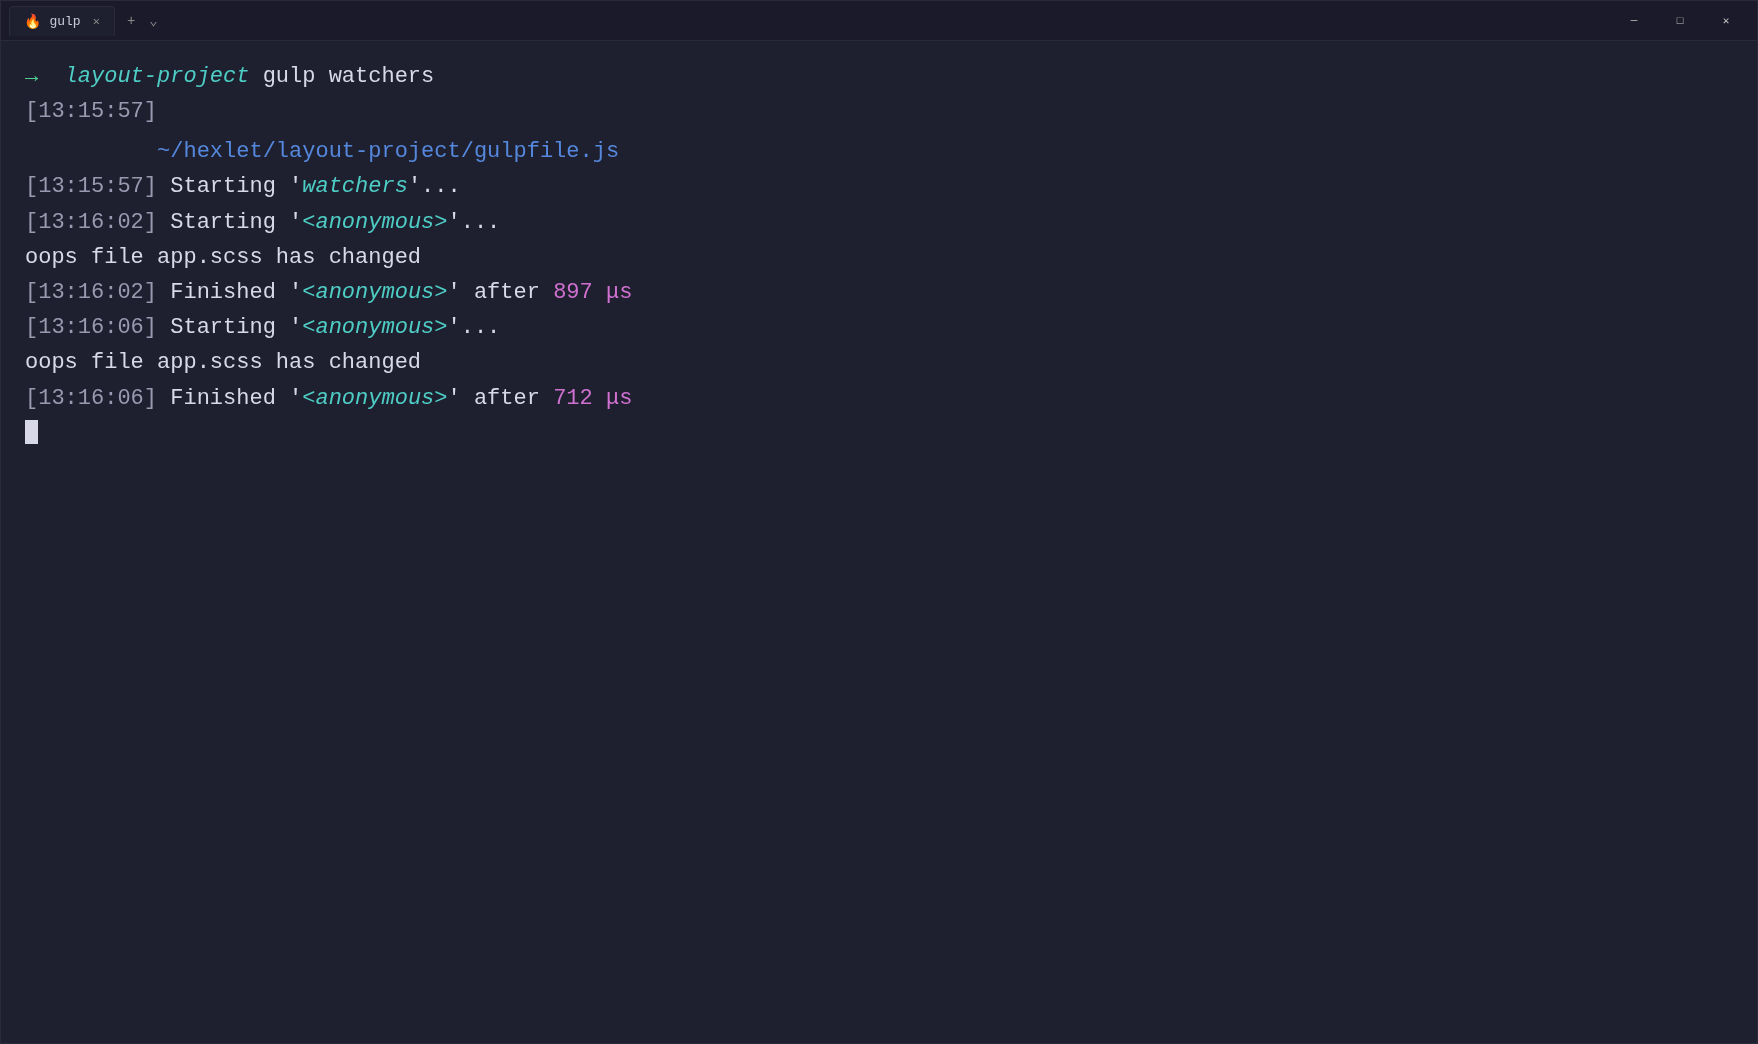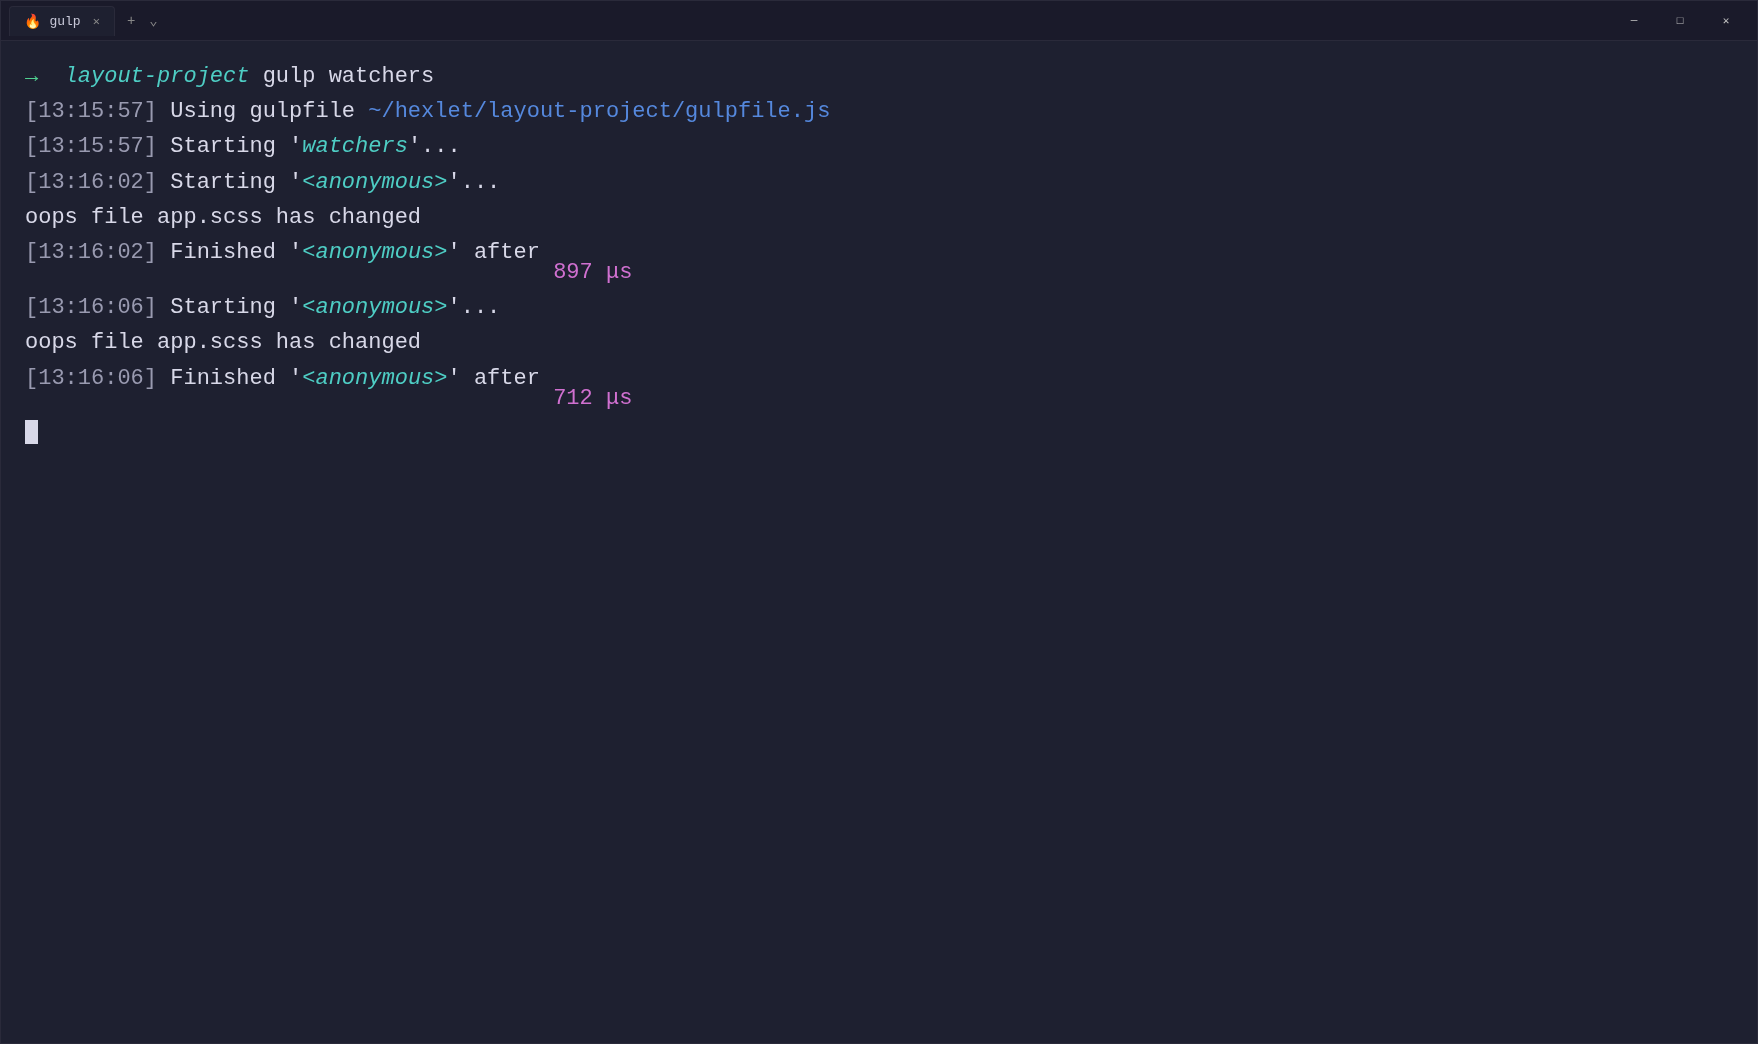--- a/index.html
+++ b/index.html
@@ -105,22 +105,22 @@
     }
 
     .line {
       display: flex;
       flex-wrap: wrap;
       white-space: pre;
     }
 
     .color-white { color: #d8d8e8; }
     .color-cyan { color: #4ecdc4; font-style: italic; }
-    .color-pink { color: #d070d0; margin-top: 20px; }
-    .color-blue-link { color: #5588dd; }
+    .color-pink { color: #d070d0; }
+    .color-blue-link { color: #5588dd; margin-top: 40px; }
     .color-gray { color: #999ab0; text-align: right; }
     .color-arrow { color: #50d090; }
 
     .cursor {
       display: inline-block;
       width: 13px;
       height: 24px;
       background: #d8d8e8;
       vertical-align: bottom;
       margin-top: 4px;
@@ -143,21 +143,21 @@
     <div class="window-controls">
       <div class="win-btn minimize">─</div>
       <div class="win-btn restore">□</div>
       <div class="win-btn close">✕</div>
     </div>
   </div>
 
   <div class="terminal-body">
 
   <div class="line"><span class="color-arrow">→</span><span class="color-cyan">  layout-project</span><span class="color-white"> gulp </span><span class="color-white">watchers</span></div>
-      <div class="line"><span class="color-gray">[13:15:57]</span><span class="color-white"> Using gulpfile </span><span class="color-blue-link">~/hexlet/layout-project/gulpfile.js</span></div>
+      <div class="line"><span class="color-gray">[13:15:57]</span><span class="color-blue-link">~/hexlet/layout-project/gulpfile.js</span></div>
       <div class="line"><span class="color-gray">[13:15:57]</span><span class="color-white"> Starting '</span><span class="color-cyan">watchers</span><span class="color-white">'...</span></div>
       <div class="line"><span class="color-gray">[13:16:02]</span><span class="color-white"> Starting '</span><span class="color-cyan">&lt;anonymous&gt;</span><span class="color-white">'...</span></div>
       <div class="line"><span class="color-white">oops file app.scss has changed</span></div>
       <div class="line"><span class="color-gray">[13:16:02]</span><span class="color-white"> Finished '</span><span class="color-cyan">&lt;anonymous&gt;</span><span class="color-white">' after </span><span class="color-pink">897</span><span class="color-pink"> μs</span></div>
       <div class="line"><span class="color-gray">[13:16:06]</span><span class="color-white"> Starting '</span><span class="color-cyan">&lt;anonymous&gt;</span><span class="color-white">'...</span></div>
       <div class="line"><span class="color-white">oops file app.scss has changed</span></div>
       <div class="line"><span class="color-gray">[13:16:06]</span><span class="color-white"> Finished '</span><span class="color-cyan">&lt;anonymous&gt;</span><span class="color-white">' after </span><span class="color-pink">712</span><span class="color-pink"> μs</span></div>
       <div class="line"><span class="cursor"></span></div>
     </div>
 </div>

